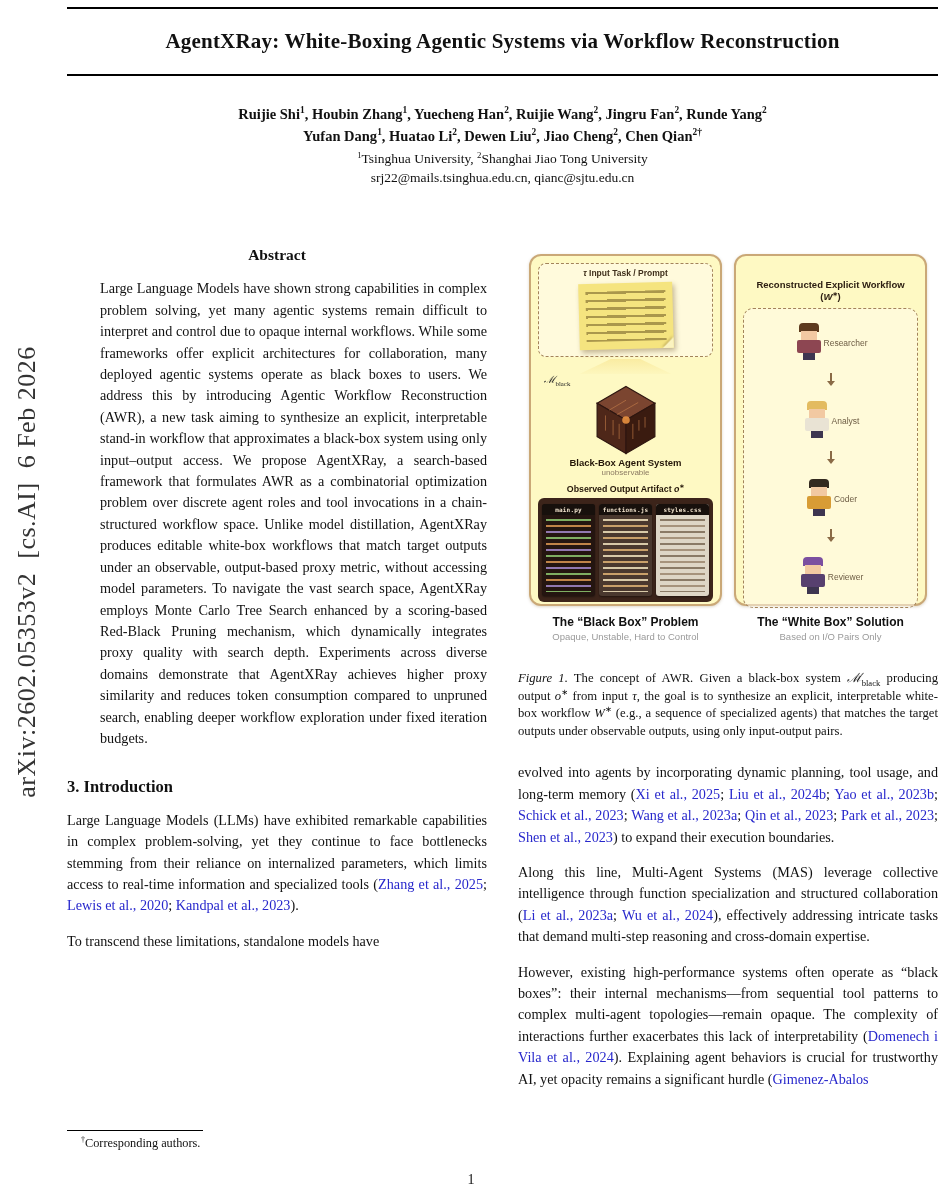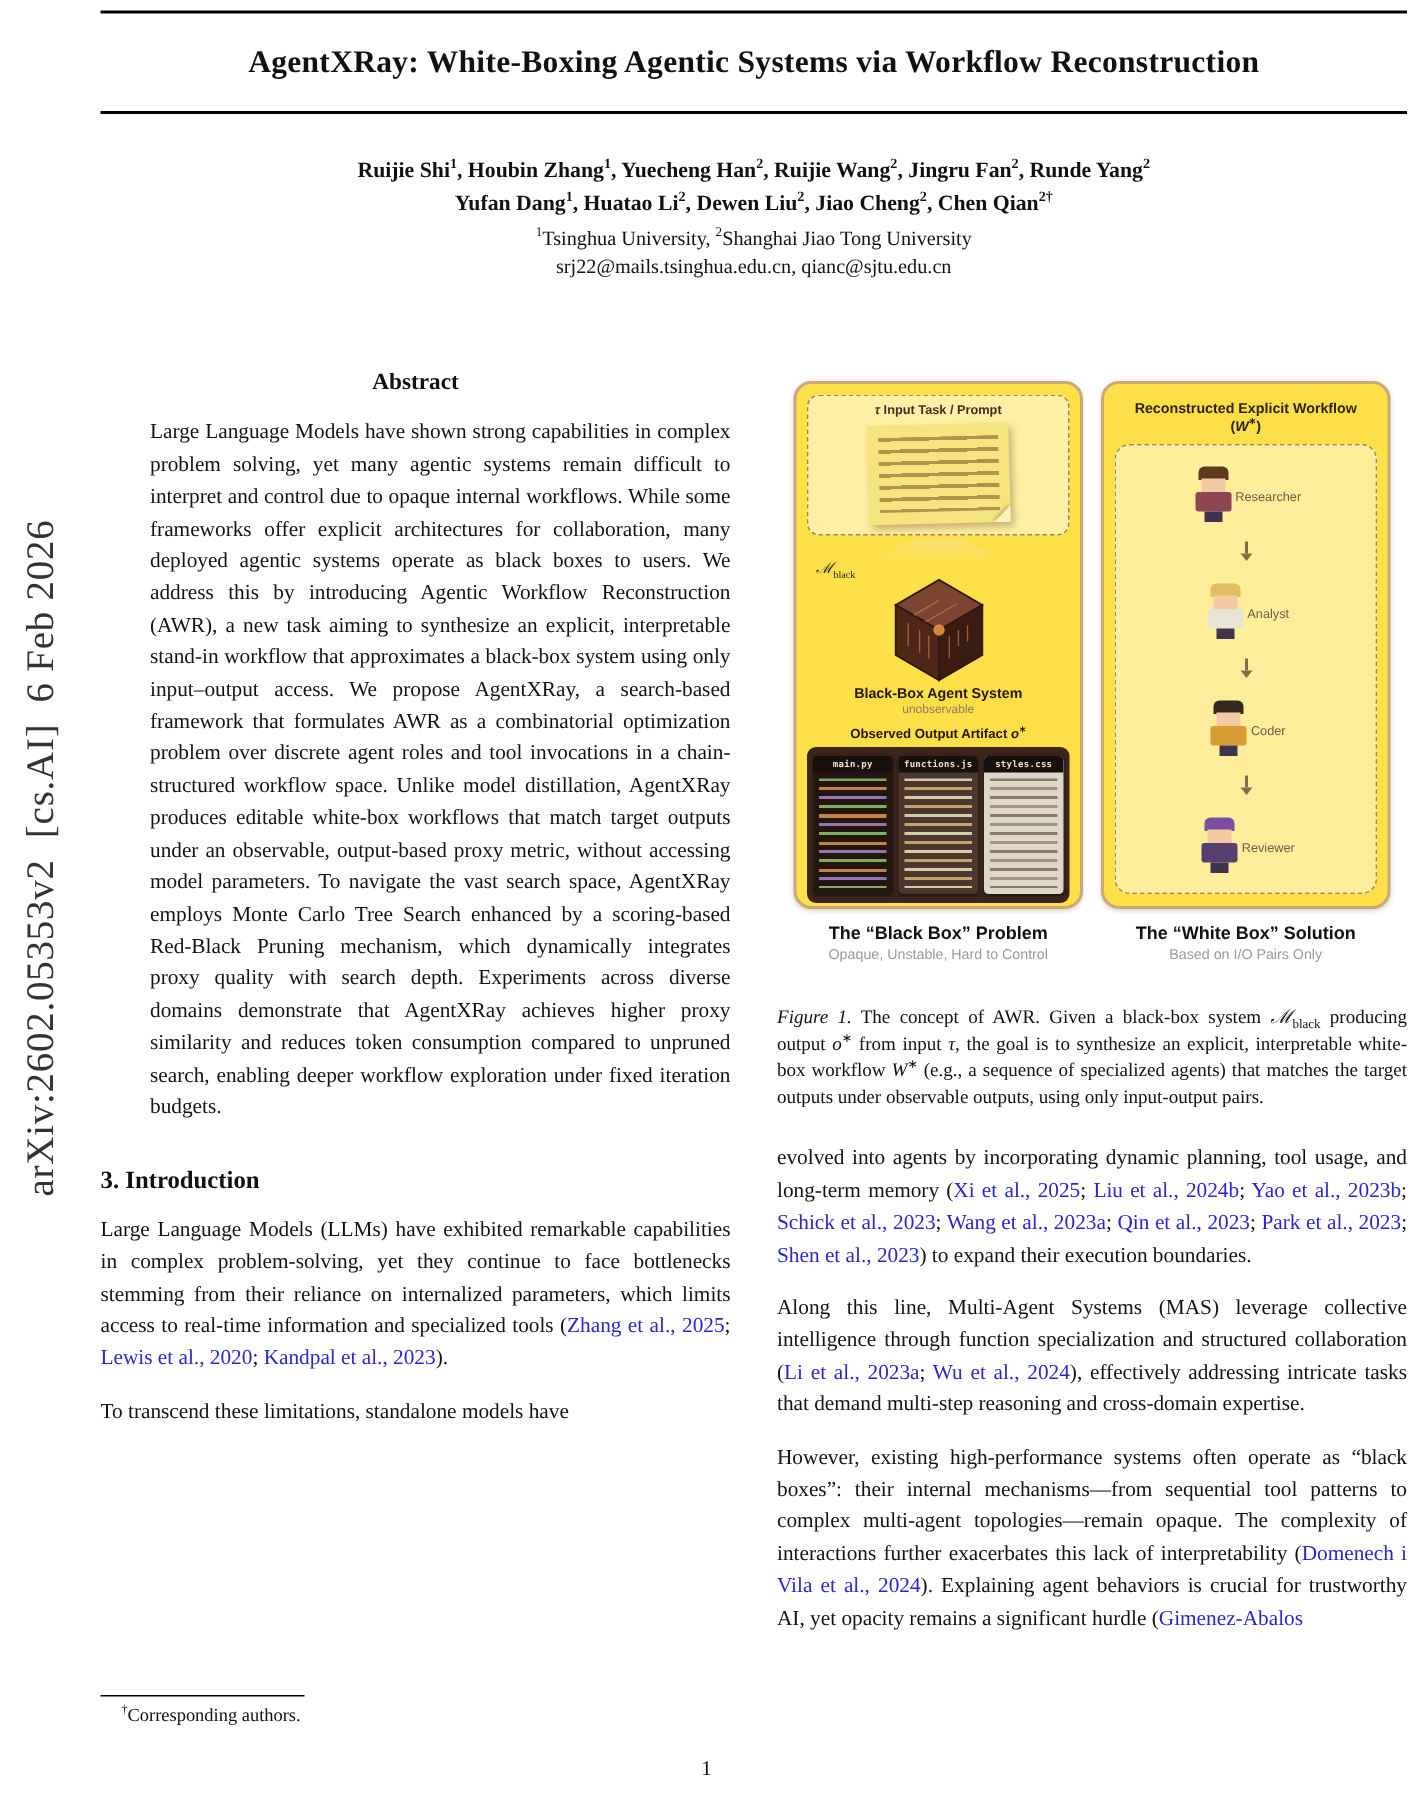--- a/index.html
+++ b/index.html
@@ -36,21 +36,21 @@
   .body-p{margin-bottom:14px}
 
   .footnote{position:absolute;left:67px;top:1130px;width:420px;font-size:12.3px}
   .fn-rule{width:136px;border-top:1.5px solid #000;margin-bottom:5px}
   .footnote p{text-indent:14px}
   .page-num{position:absolute;top:1172px;left:0;width:942px;text-align:center;font-size:14px}
 
   
   .fig{width:398px;margin:10px auto 28px}
   .fig-panels{display:flex;gap:12px}
-  .panel{width:193px;height:352px;background:#fde047;border:2px solid #caa877;
+  .panel{width:193px;height:352px;background:#fef9c3;border:2px solid #caa877;
     border-radius:12px;padding:7px;box-shadow:0 1px 3px rgba(120,90,40,.25)}
 
   .input-box{border:1.5px dashed #a3835a;border-radius:8px;padding:4px 4px 7px;
     background:rgba(255,252,240,.55)}
   .lp-head{font:bold 8.5px "Liberation Sans",sans-serif;color:#40301c;text-align:center}
   .note{width:94px;height:66px;background:#f5e47f;margin:5px auto 0;position:relative;
     box-shadow:2px 3px 5px rgba(90,60,20,.35);transform:rotate(-1.5deg)}
   .note::before{content:"";position:absolute;inset:8px 7px;
     background:repeating-linear-gradient(180deg,#8a7636 0 2.5px,transparent 2.5px 8px);opacity:.7}
   .note::after{content:"";position:absolute;right:0;bottom:0;
@@ -73,21 +73,21 @@
   .cw-dark{background:#241510}.cw-mid{background:#4a382e}.cw-light{background:#ded6c6}
   .code-body{flex:1;margin:4px}
   .cb-dark{background:repeating-linear-gradient(180deg,#7fae62 0 2px,transparent 2px 6px,
     #c08448 6px 8px,transparent 8px 12px,#9178b0 12px 14px,transparent 14px 18px)}
   .cb-mid{background:repeating-linear-gradient(180deg,#d8c9a8 0 2px,transparent 2px 6px,
     #c9a06a 6px 8px,transparent 8px 12px)}
   .cb-light{background:repeating-linear-gradient(180deg,#8a7a66 0 2px,transparent 2px 6px,
     #a6937c 6px 8px,transparent 8px 12px)}
 
   .rp-head{font:bold 9.5px "Liberation Sans",sans-serif;text-align:center;color:#2e2013;
-    line-height:12px;margin-top:4px}
+    line-height:12px;margin-top:16px}
   .workflow{border:1.5px dashed #a3835a;border-radius:10px;margin-top:5px;height:300px;
     display:flex;flex-direction:column;align-items:center;justify-content:space-evenly;
     background:rgba(255,252,240,.5)}
   .agent{display:flex;align-items:center}
   .sprite{position:relative;width:30px;height:37px}
   .sprite i{display:block;position:absolute}
   .sp-hair{top:0;left:5px;width:20px;height:9px;background:var(--hair);border-radius:4px 4px 0 0}
   .sp-face{top:8px;left:7px;width:16px;height:9px;background:#f2c9a2}
   .sp-torso{top:17px;left:3px;width:24px;height:13px;background:var(--shirt);border-radius:2px}
   .sp-legs{top:30px;left:9px;width:12px;height:7px;background:#3d3550}

